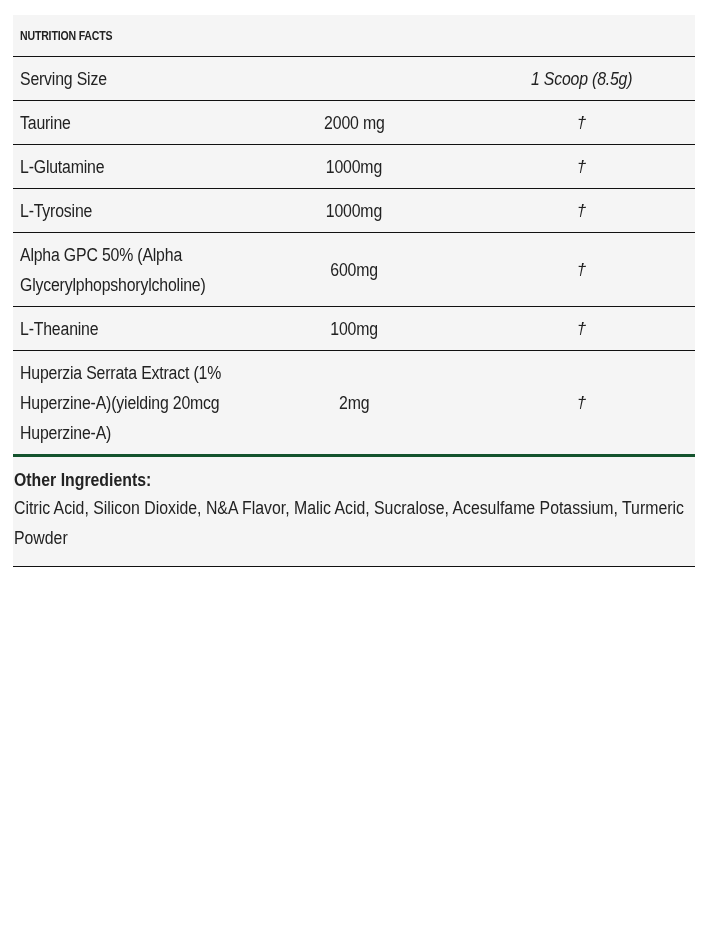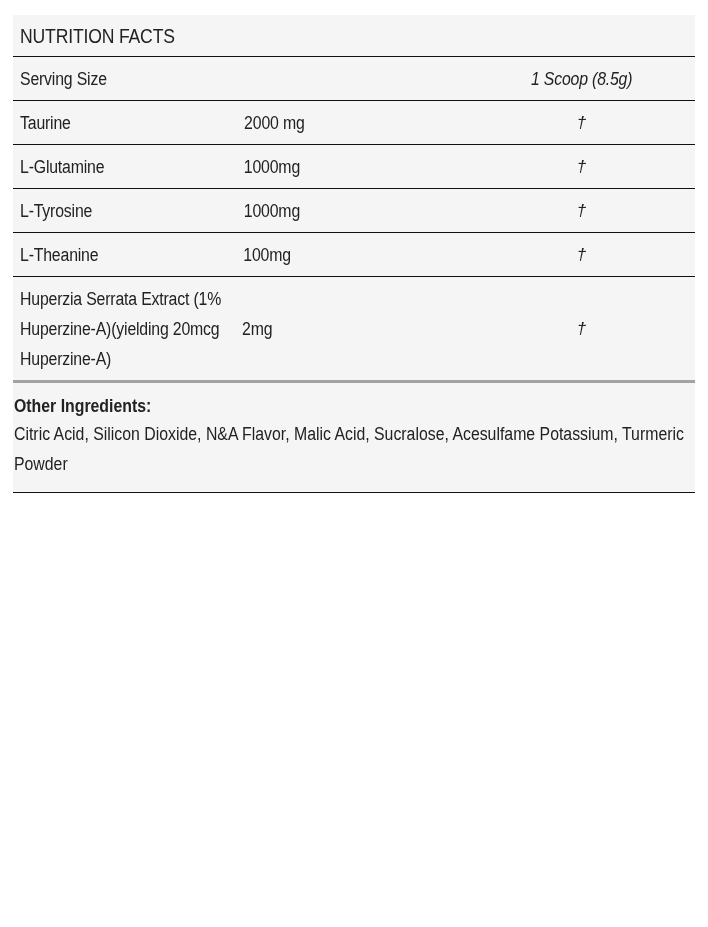--- a/index.html
+++ b/index.html
@@ -3,27 +3,27 @@
 <meta charset="utf-8">
 <style>
   html, body { margin:0; padding:0; background:#ffffff; }
   body { width:708px; height:927px; position:relative; overflow:hidden;
          font-family:"Liberation Sans Narrow","Liberation Sans", sans-serif; color:#222; }
   .panel { position:absolute; left:13px; top:15px; width:682px; background:#f5f5f5; }
   table { border-collapse:collapse; width:682px; table-layout:fixed; }
   td { font-size:18px; line-height:30px; padding:0 0 0 7px; vertical-align:middle;
        border-bottom:1.5px solid #111; letter-spacing:-0.2px; transform-origin:left; }
   td.col1 { width:240px; }
-  td.col2 { width:198px; padding:0; }
+  td.col2 { width:198px; text-align:center; padding:0; }
   td.col3 { text-align:center; padding:0 0 0 0;font-style:italic; }
-  tr.hdr td { font-weight:normal; height:41px; font-size:20px; }
+  tr.hdr td { font-weight:bold; height:41px; font-size:12px; }
   tr.r1 td { height:43px; }
   tr.r2 td { height:73px; }
   tr.r3 td { height:103px; }
-  tr.last td { border-bottom:3px solid #a3a3a3; }
+  tr.last td { border-bottom:3px solid #14532d; }
   .narrow { display:inline-block; transform:scaleX(0.88); transform-origin:left center; white-space:nowrap; }
   .narrowc { display:inline-block; transform:scaleX(0.88); transform-origin:center center; white-space:nowrap; }
   .wrap { display:block; transform:scaleX(0.88); transform-origin:left center; width:260px; white-space:normal; }
   .other { padding:10px 0 0 1px; height:110px; border-bottom:1.5px solid #111; box-sizing:border-box; }
   .other .title { font-weight:bold; font-size:18px; line-height:26px; display:inline-block; transform:scaleX(0.88); transform-origin:left; }
   .other .list { font-size:18px; line-height:30px; display:block; transform:scaleX(0.88); transform-origin:left top; width:775px; }
   .dagger { font-size:17px; }
 </style>
 </head>
 <body>
@@ -48,20 +48,27 @@
     <tr class="r1">
       <td class="col1"><span class="narrow">L-Glutamine</span></td>
       <td class="col2"><span class="narrowc">1000mg</span></td>
       <td class="col3"><span class="dagger">†</span></td>
     </tr>
     <tr class="r1">
       <td class="col1"><span class="narrow">L-Tyrosine</span></td>
       <td class="col2"><span class="narrowc">1000mg</span></td>
       <td class="col3"><span class="dagger">†</span></td>
     </tr>
+    <tr class="r2">
+      <td class="col1">
+            <span class="wrap">Alpha GPC 50% (Alpha Glycerylphopshorylcholine)</span>
+          </td>
+      <td class="col2"><span class="narrowc">600mg</span></td>
+      <td class="col3"><span class="dagger">†</span></td>
+    </tr>
     <tr class="r1">
       <td class="col1"><span class="narrow">L-Theanine</span></td>
       <td class="col2"><span class="narrowc">100mg</span></td>
       <td class="col3"><span class="dagger">†</span></td>
     </tr>
     <tr class="r3 last">
       <td class="col1">
             <span class="wrap" style="width:235px">Huperzia Serrata Extract (1% Huperzine-A)(yielding 20mcg Huperzine-A)</span>
           </td>
       <td class="col2"><span class="narrowc">2mg</span></td>

